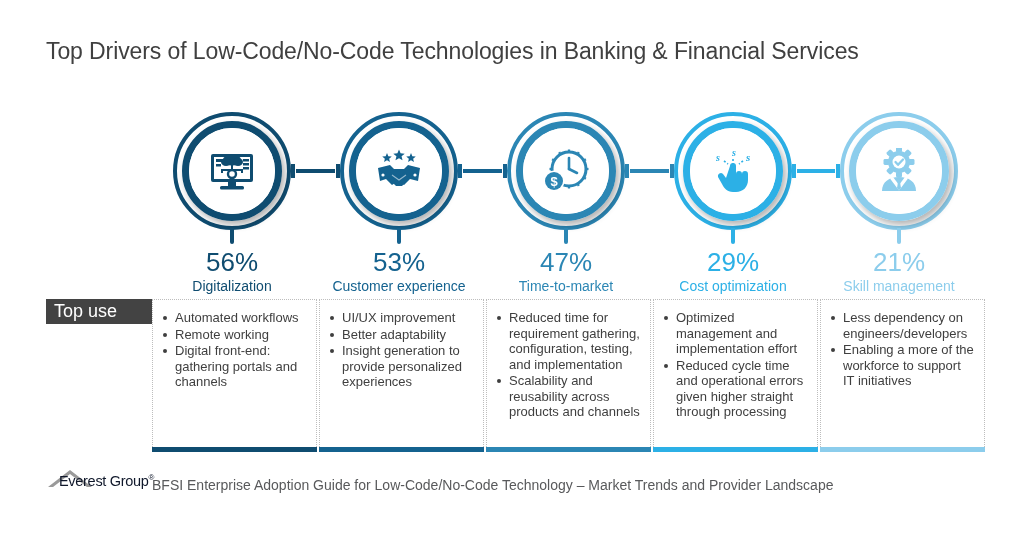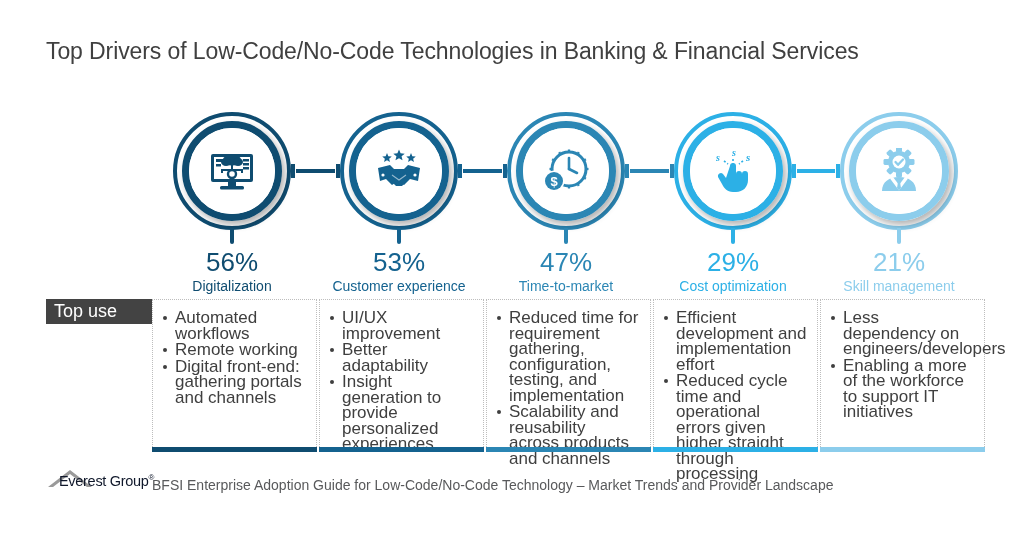--- a/index.html
+++ b/index.html
@@ -69,21 +69,21 @@
     border-left:1px dotted #bdbdbd;
     border-right:1px dotted #bdbdbd;
     border-top:1px dotted #bdbdbd;
     background:#ffffff;
   }
   .col ul{
     list-style:none;margin:0;padding:10px 10px 0 8px;
   }
   .col li{
     position:relative;
-    font-size:17px;line-height:15.5px;
+    font-size:13px;line-height:15.5px;
     color:#3f3f3f;
     padding-left:14px;margin-bottom:1px;
   }
   .col li::before{
     content:"";position:absolute;left:2px;top:6px;
     width:4px;height:4px;border-radius:50%;
     background:currentColor;
   }
   .col li span{color:#3f3f3f;}
   .colbar{position:absolute;height:5px;background:currentColor;}
@@ -285,21 +285,21 @@
       <div class="colbar" style="left: 319px; width: 165px; top: 447px; position: absolute; color: rgb(20, 98, 143); background: rgb(20, 98, 143);"></div>
       <div class="col" style="left: 486px; width: 165px; color: rgb(43, 134, 180);">
         <ul>
           <li><span>Reduced time for requirement gathering, configuration, testing, and implementation</span></li>
           <li><span>Scalability and reusability across products and channels</span></li>
         </ul>
       </div>
       <div class="colbar" style="left: 486px; width: 165px; top: 447px; position: absolute; color: rgb(43, 134, 180); background: rgb(43, 134, 180);"></div>
       <div class="col" style="left: 653px; width: 165px; color: rgb(44, 176, 230);">
         <ul>
-          <li><span>Efficient development and implementation effort</span></li>
+          <li><span>Optimized management and implementation effort</span></li>
           <li><span>Reduced cycle time and operational errors given higher straight through processing</span></li>
         </ul>
       </div>
       <div class="colbar" style="left: 653px; width: 165px; top: 447px; position: absolute; color: rgb(44, 176, 230); background: rgb(44, 176, 230);"></div>
       <div class="col" style="left: 820px; width: 165px; color: rgb(140, 205, 236);">
         <ul>
           <li><span>Less dependency on engineers/developers</span></li>
           <li><span>Enabling a more of the workforce to support IT initiatives</span></li>
         </ul>
       </div>

